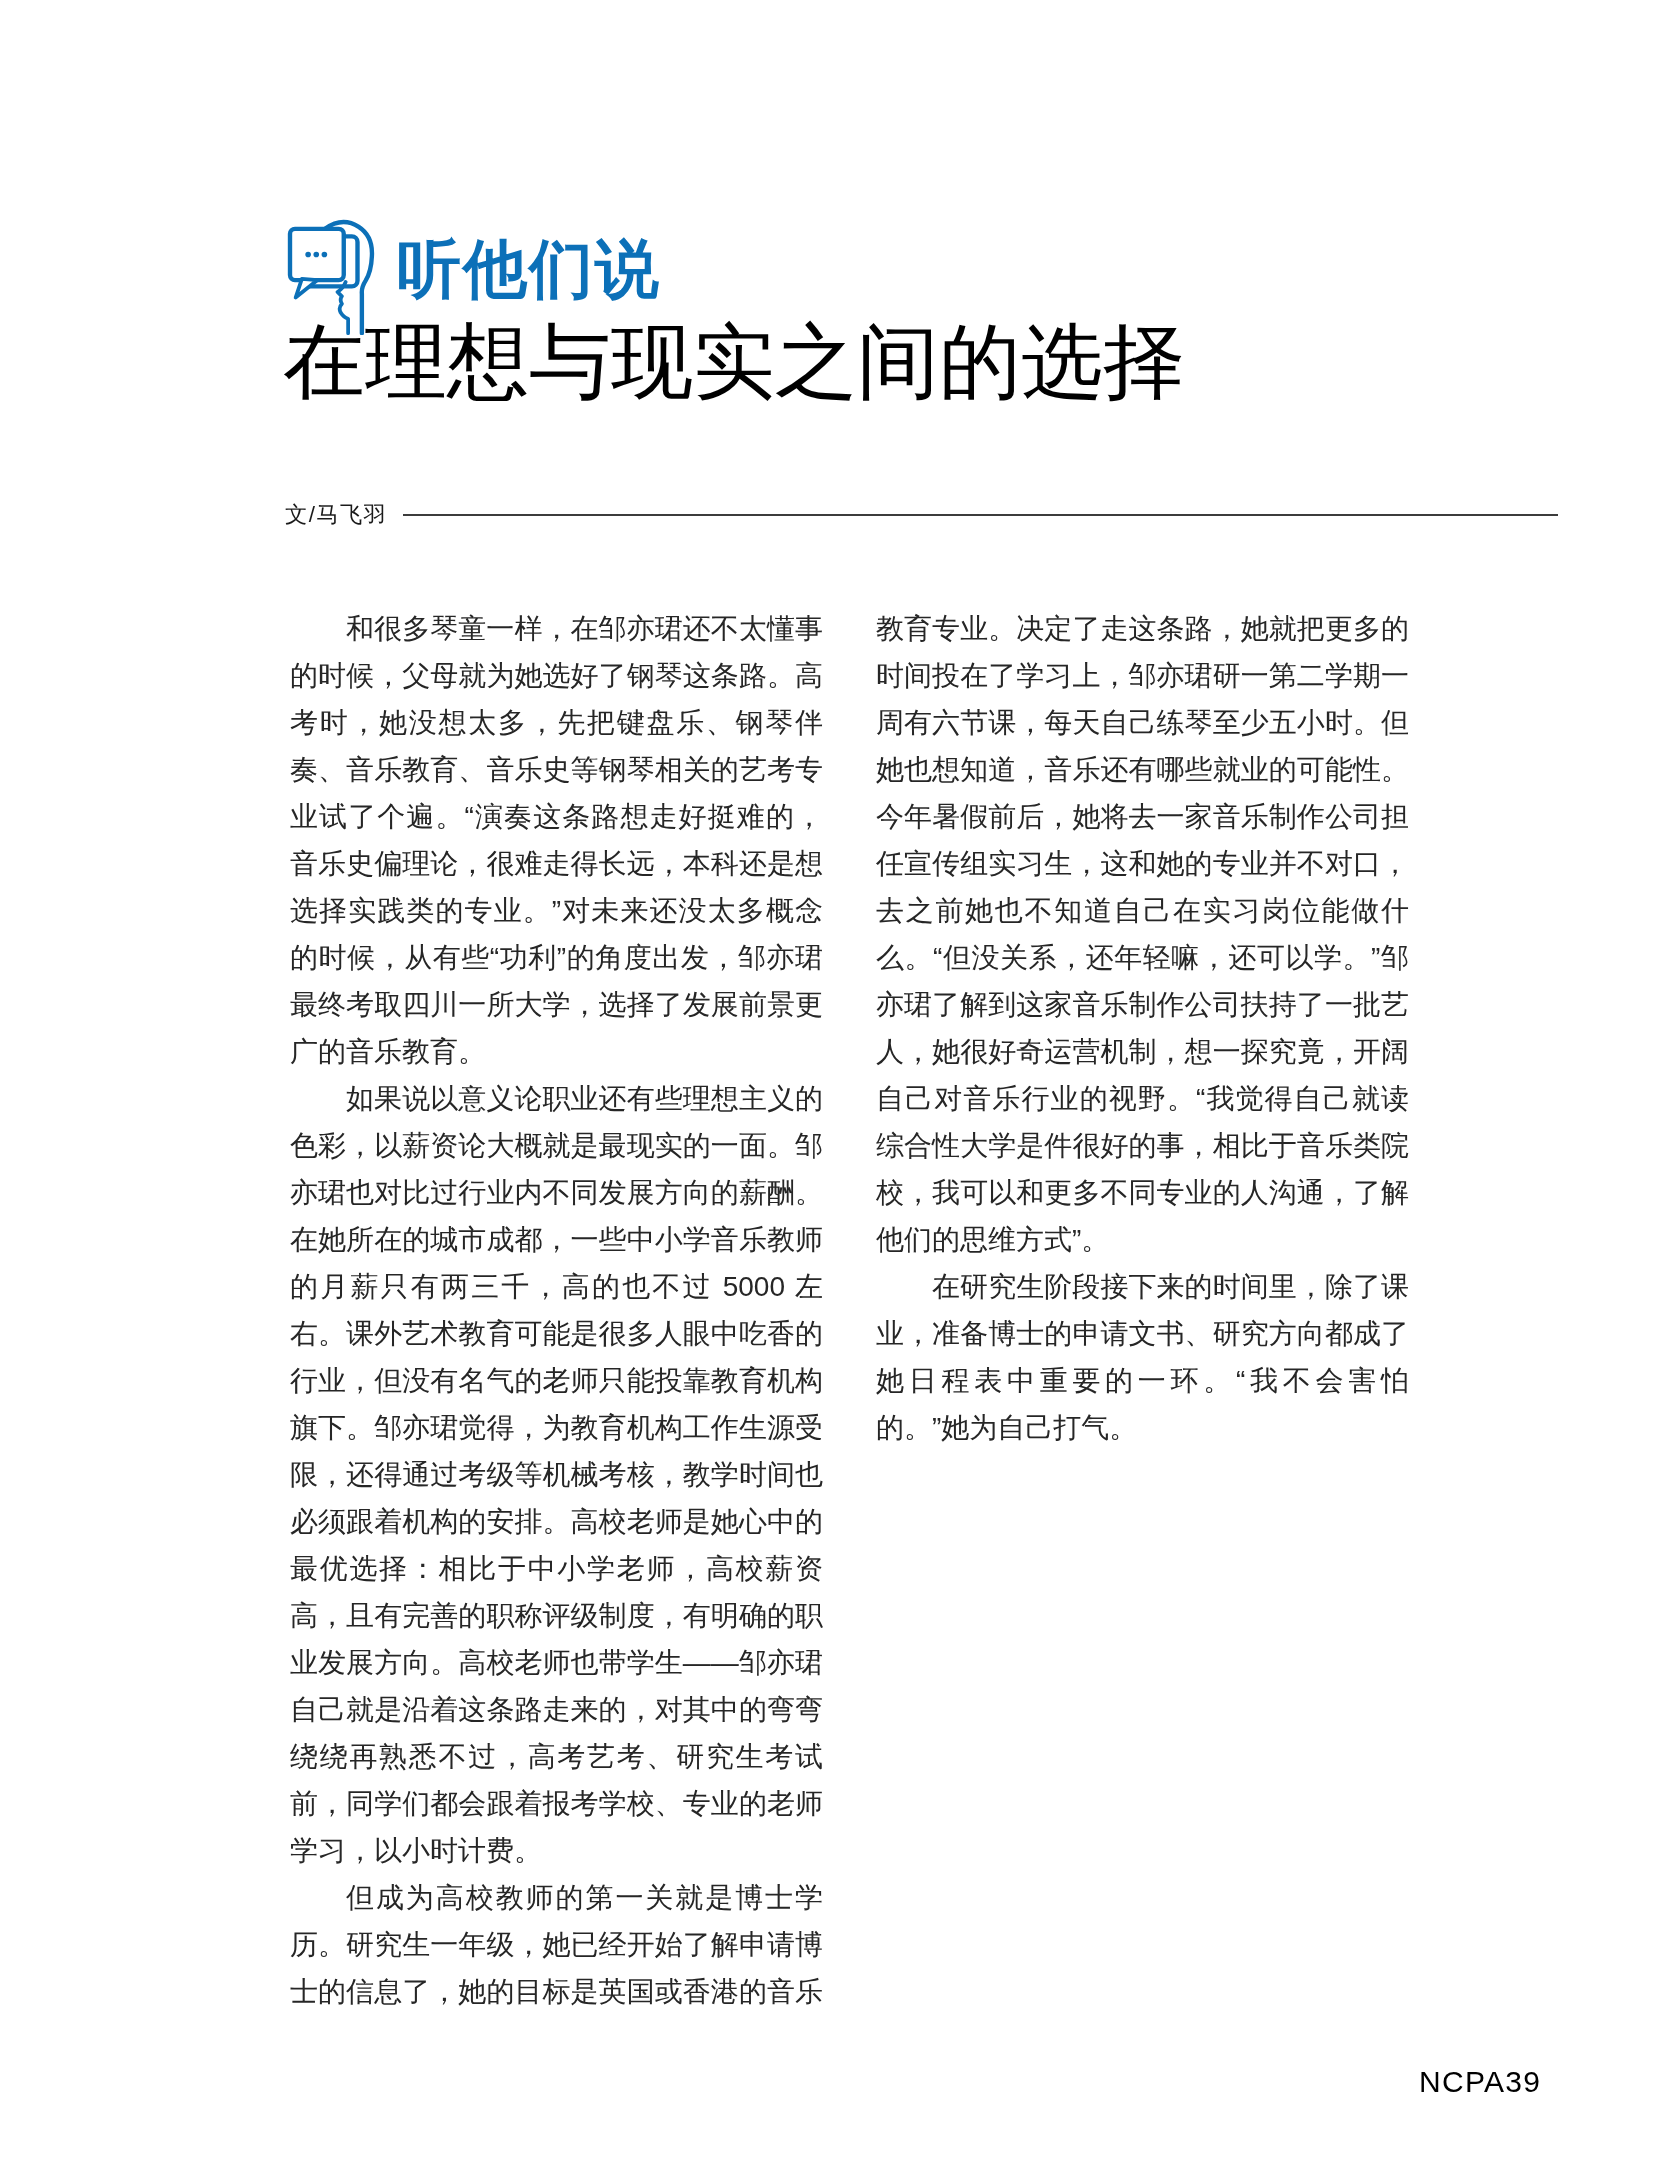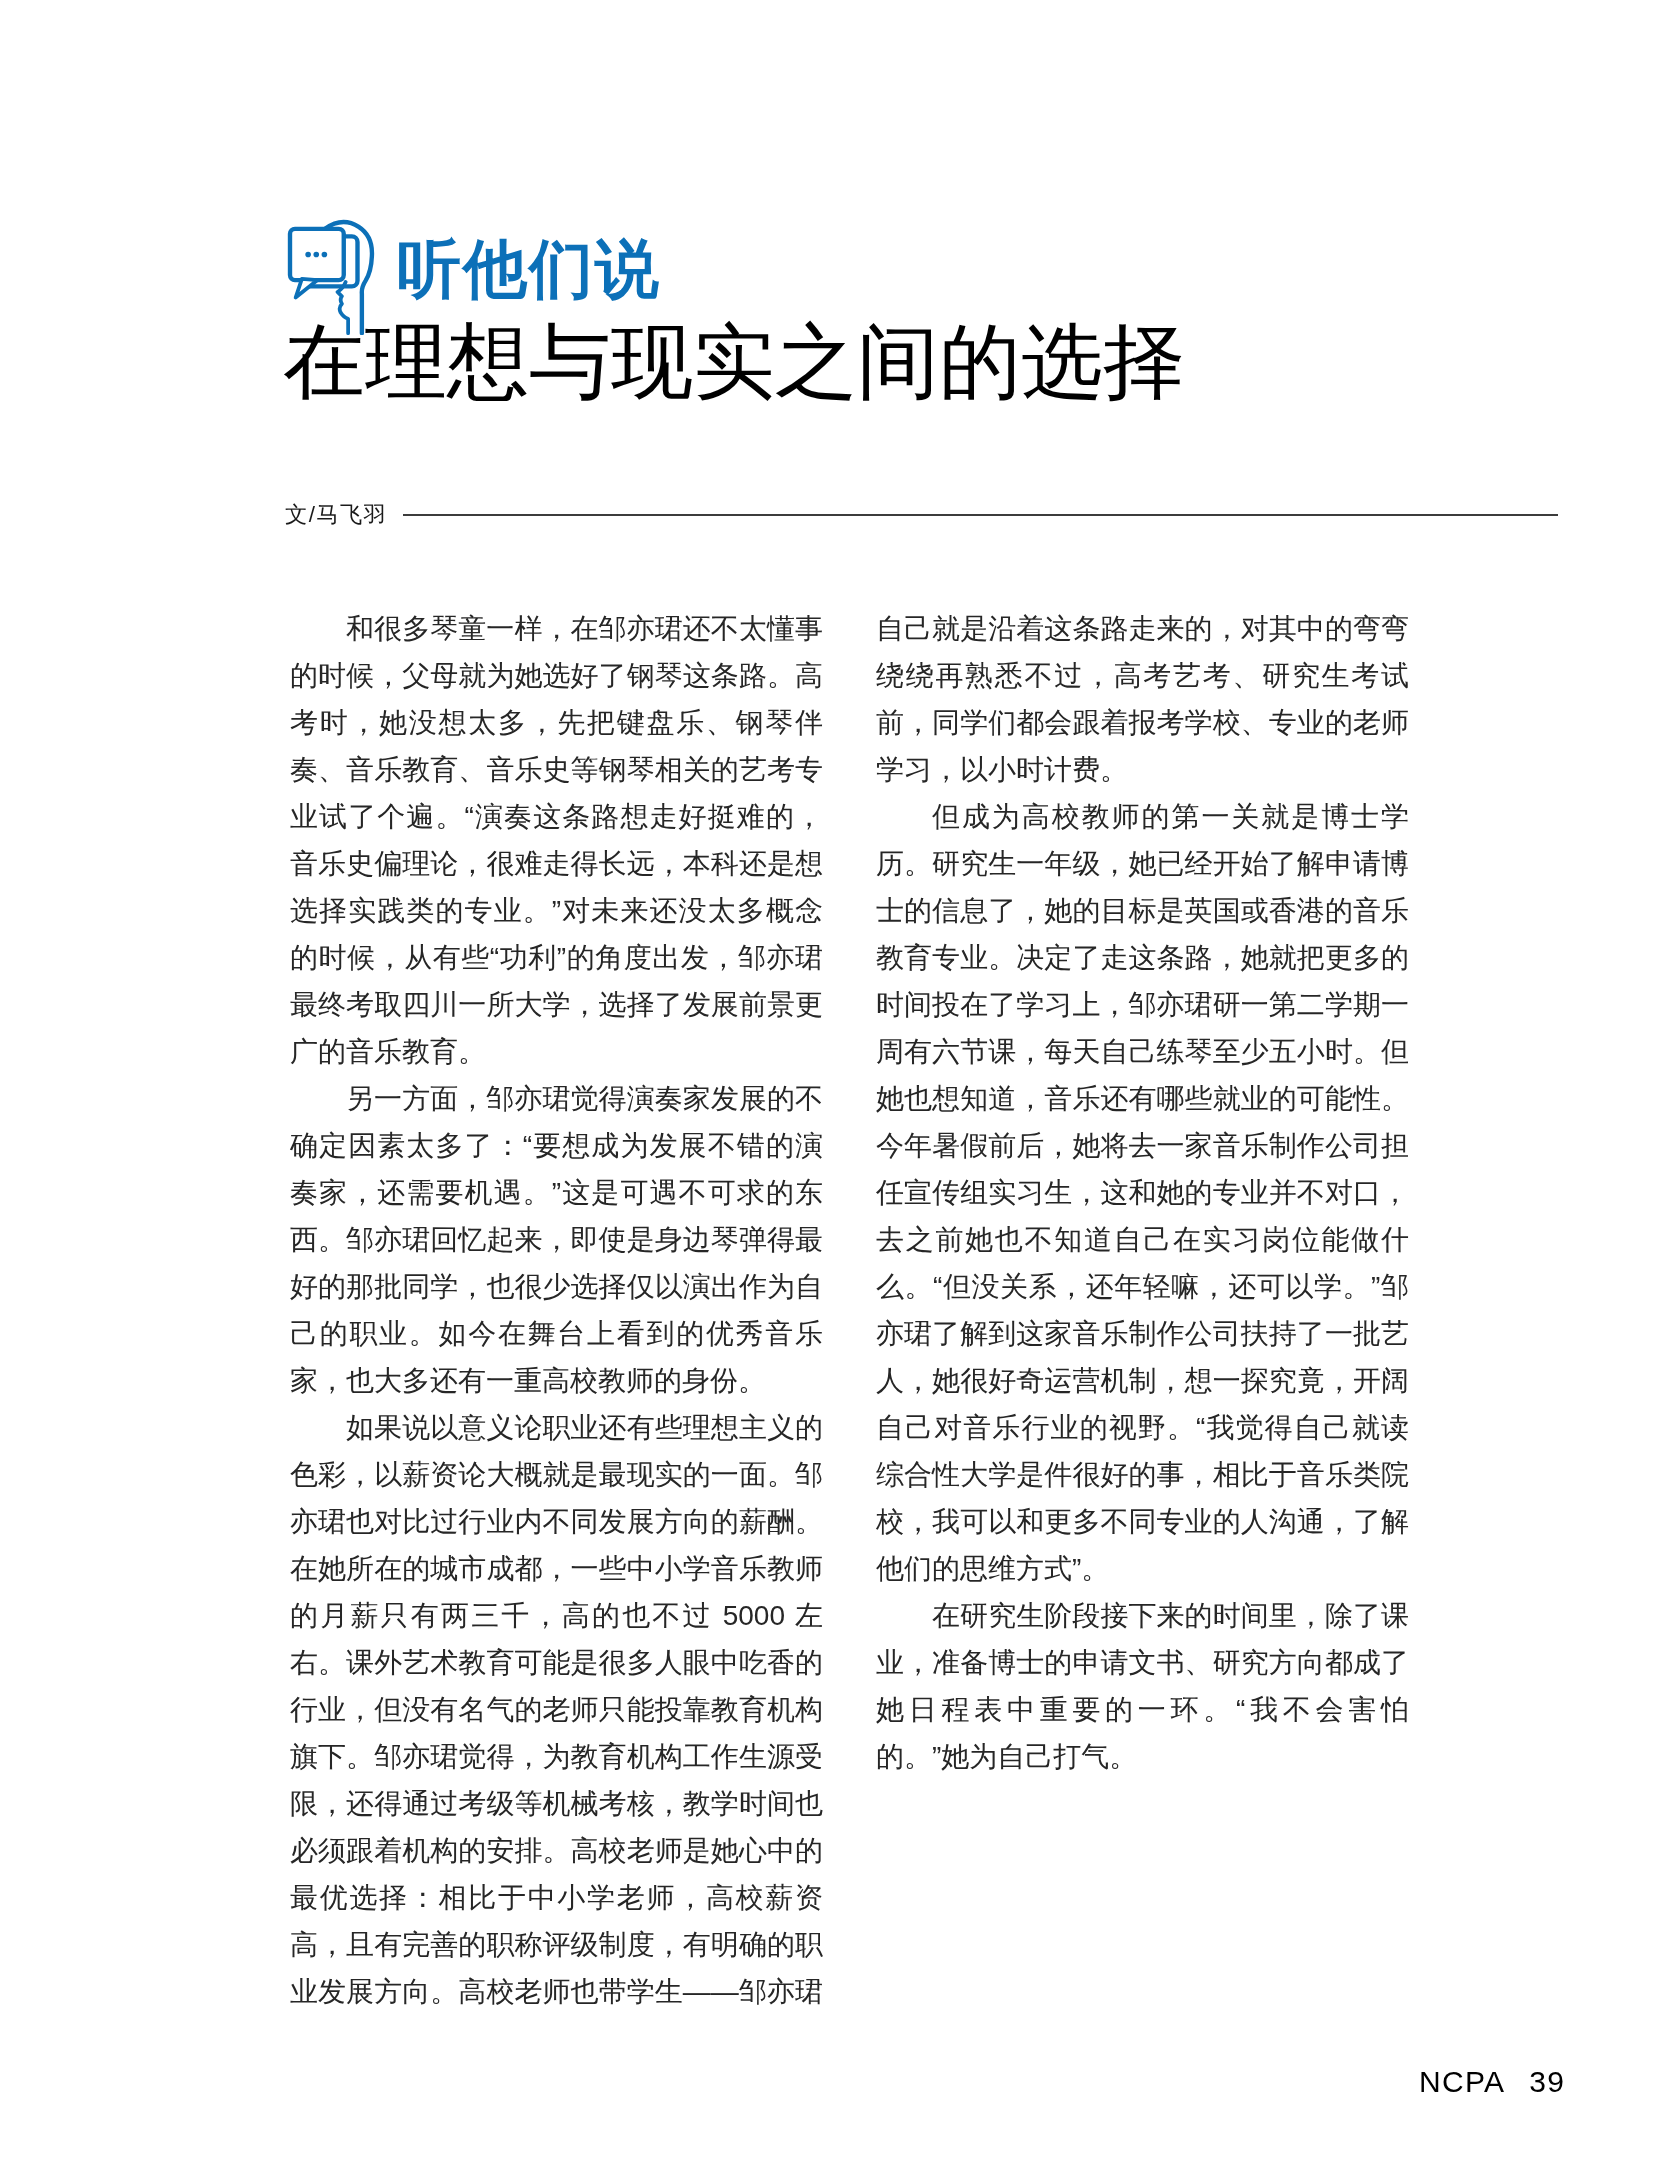--- a/index.html
+++ b/index.html
@@ -25,21 +25,21 @@
   .byline{font-size:22.4px;color:#1a1a1a;letter-spacing:1.3px;}
   .rule{flex:1;height:2px;background:#3c3c3c;}
   .columns{
     position:absolute;left:290px;top:605px;width:1119px;height:1419px;
     column-count:2;column-gap:53px;column-fill:auto;
     font-size:28px;line-height:47px;color:#262626;
     text-align:justify;
   }
   .para{margin:0;text-indent:2em;}
   .footer{
-    position:absolute;left:1419px;top:2065px;display:flex;gap:24px;
+    position:absolute;left:1419px;top:2065px;display:flex;
     font-size:30px;color:#000;letter-spacing:1.3px;align-items:baseline;
   }
 </style>
 </head>
 <body>
 
 <header>
   <div class="section-head">
     <span>
       <svg width="100" height="118" viewBox="0 0 160 187" xmlns="http://www.w3.org/2000/svg">
@@ -65,21 +65,20 @@
   <h1 class="page-title">在理想与现实之间的选择</h1>
 
   <div class="byline-row">
     <span class="byline">文/马飞羽</span>
     <span class="rule"></span>
   </div>
 </header>
 
 <main class="columns">
     <p class="para">和很多琴童一样，在邹亦珺还不太懂事的时候，父母就为她选好了钢琴这条路。高考时，她没想太多，先把键盘乐、钢琴伴奏、音乐教育、音乐史等钢琴相关的艺考专业试了个遍。“演奏这条路想走好挺难的，音乐史偏理论，很难走得长远，本科还是想选择实践类的专业。”对未来还没太多概念的时候，从有些“功利”的角度出发，邹亦珺最终考取四川一所大学，选择了发展前景更广的音乐教育。</p>
-    <p class="para">另一方面，邹亦珺觉得演奏家发展的不确定因素太多了：“要想成为发展不错的演奏家，还需要机遇。”这是可遇不可求的东西。邹亦珺回忆起来，即使是身边琴弹得最好的那批同学，也很少选择仅以演出作为自己的职业。如今在舞台上看到的优秀音乐家，也大多还有一重高校教师的身份。</p>
     <p class="para">如果说以意义论职业还有些理想主义的色彩，以薪资论大概就是最现实的一面。邹亦珺也对比过行业内不同发展方向的薪酬。在她所在的城市成都，一些中小学音乐教师的月薪只有两三千，高的也不过 5000 左右。课外艺术教育可能是很多人眼中吃香的行业，但没有名气的老师只能投靠教育机构旗下。邹亦珺觉得，为教育机构工作生源受限，还得通过考级等机械考核，教学时间也必须跟着机构的安排。高校老师是她心中的最优选择：相比于中小学老师，高校薪资高，且有完善的职称评级制度，有明确的职业发展方向。高校老师也带学生——邹亦珺自己就是沿着这条路走来的，对其中的弯弯绕绕再熟悉不过，高考艺考、研究生考试前，同学们都会跟着报考学校、专业的老师学习，以小时计费。</p>
     <p class="para">但成为高校教师的第一关就是博士学历。研究生一年级，她已经开始了解申请博士的信息了，她的目标是英国或香港的音乐教育专业。决定了走这条路，她就把更多的时间投在了学习上，邹亦珺研一第二学期一周有六节课，每天自己练琴至少五小时。但她也想知道，音乐还有哪些就业的可能性。今年暑假前后，她将去一家音乐制作公司担任宣传组实习生，这和她的专业并不对口，去之前她也不知道自己在实习岗位能做什么。“但没关系，还年轻嘛，还可以学。”邹亦珺了解到这家音乐制作公司扶持了一批艺人，她很好奇运营机制，想一探究竟，开阔自己对音乐行业的视野。“我觉得自己就读综合性大学是件很好的事，相比于音乐类院校，我可以和更多不同专业的人沟通，了解他们的思维方式”。</p>
     <p class="para">在研究生阶段接下来的时间里，除了课业，准备博士的申请文书、研究方向都成了她日程表中重要的一环。“我不会害怕的。”她为自己打气。</p>
   </main>
 
 <footer class="footer">
   <span>NCPA</span>
   <span>39</span>
 </footer>
 

